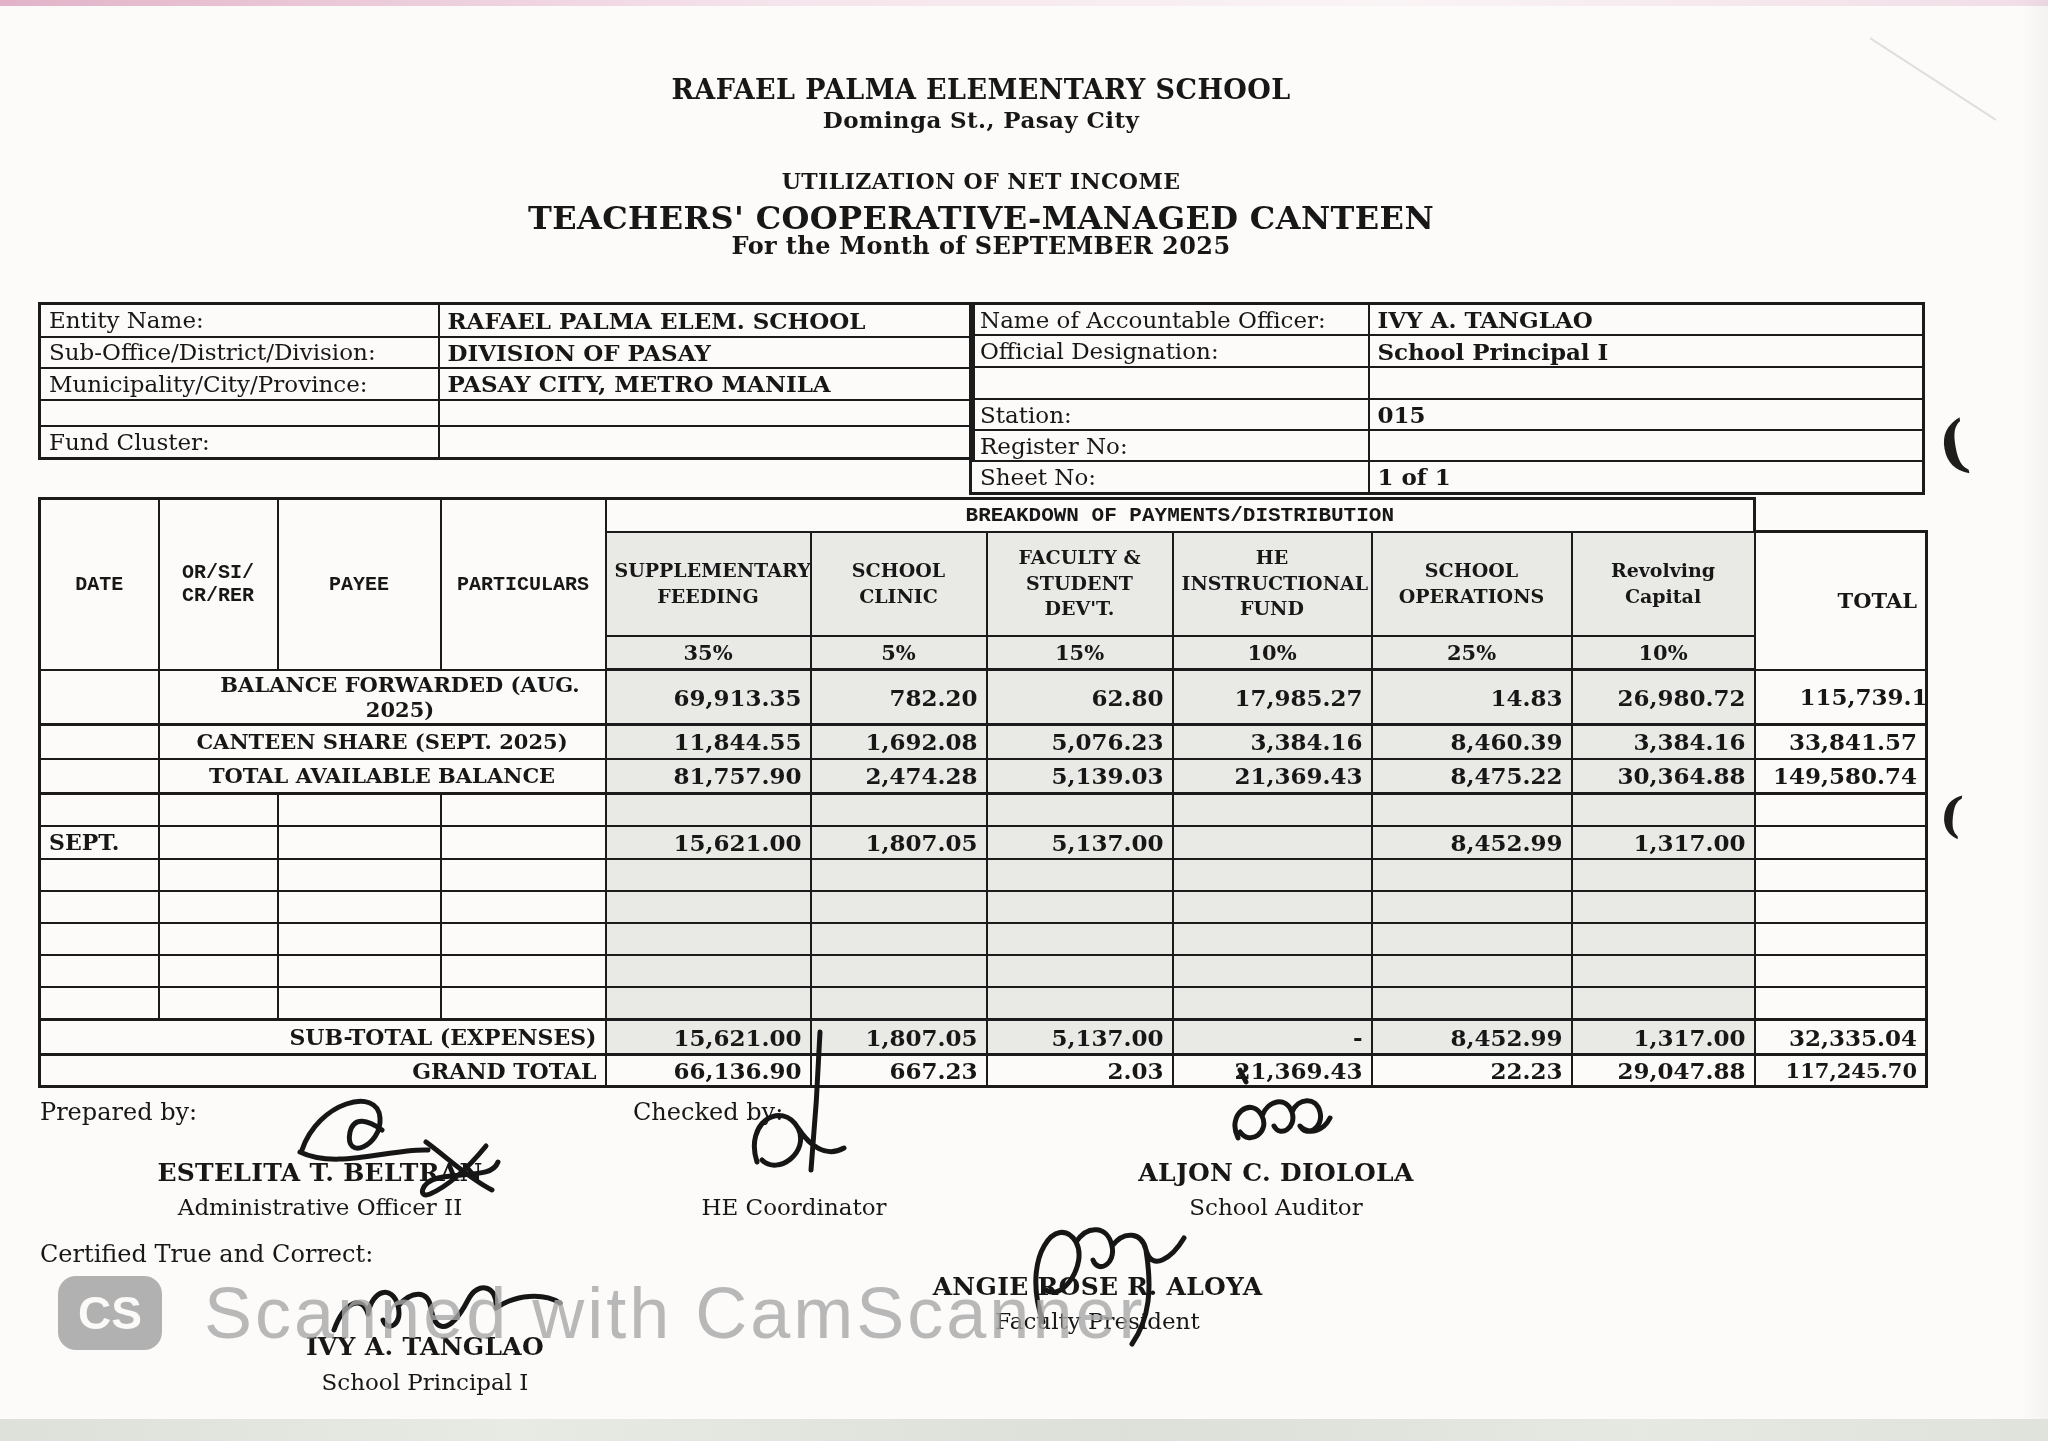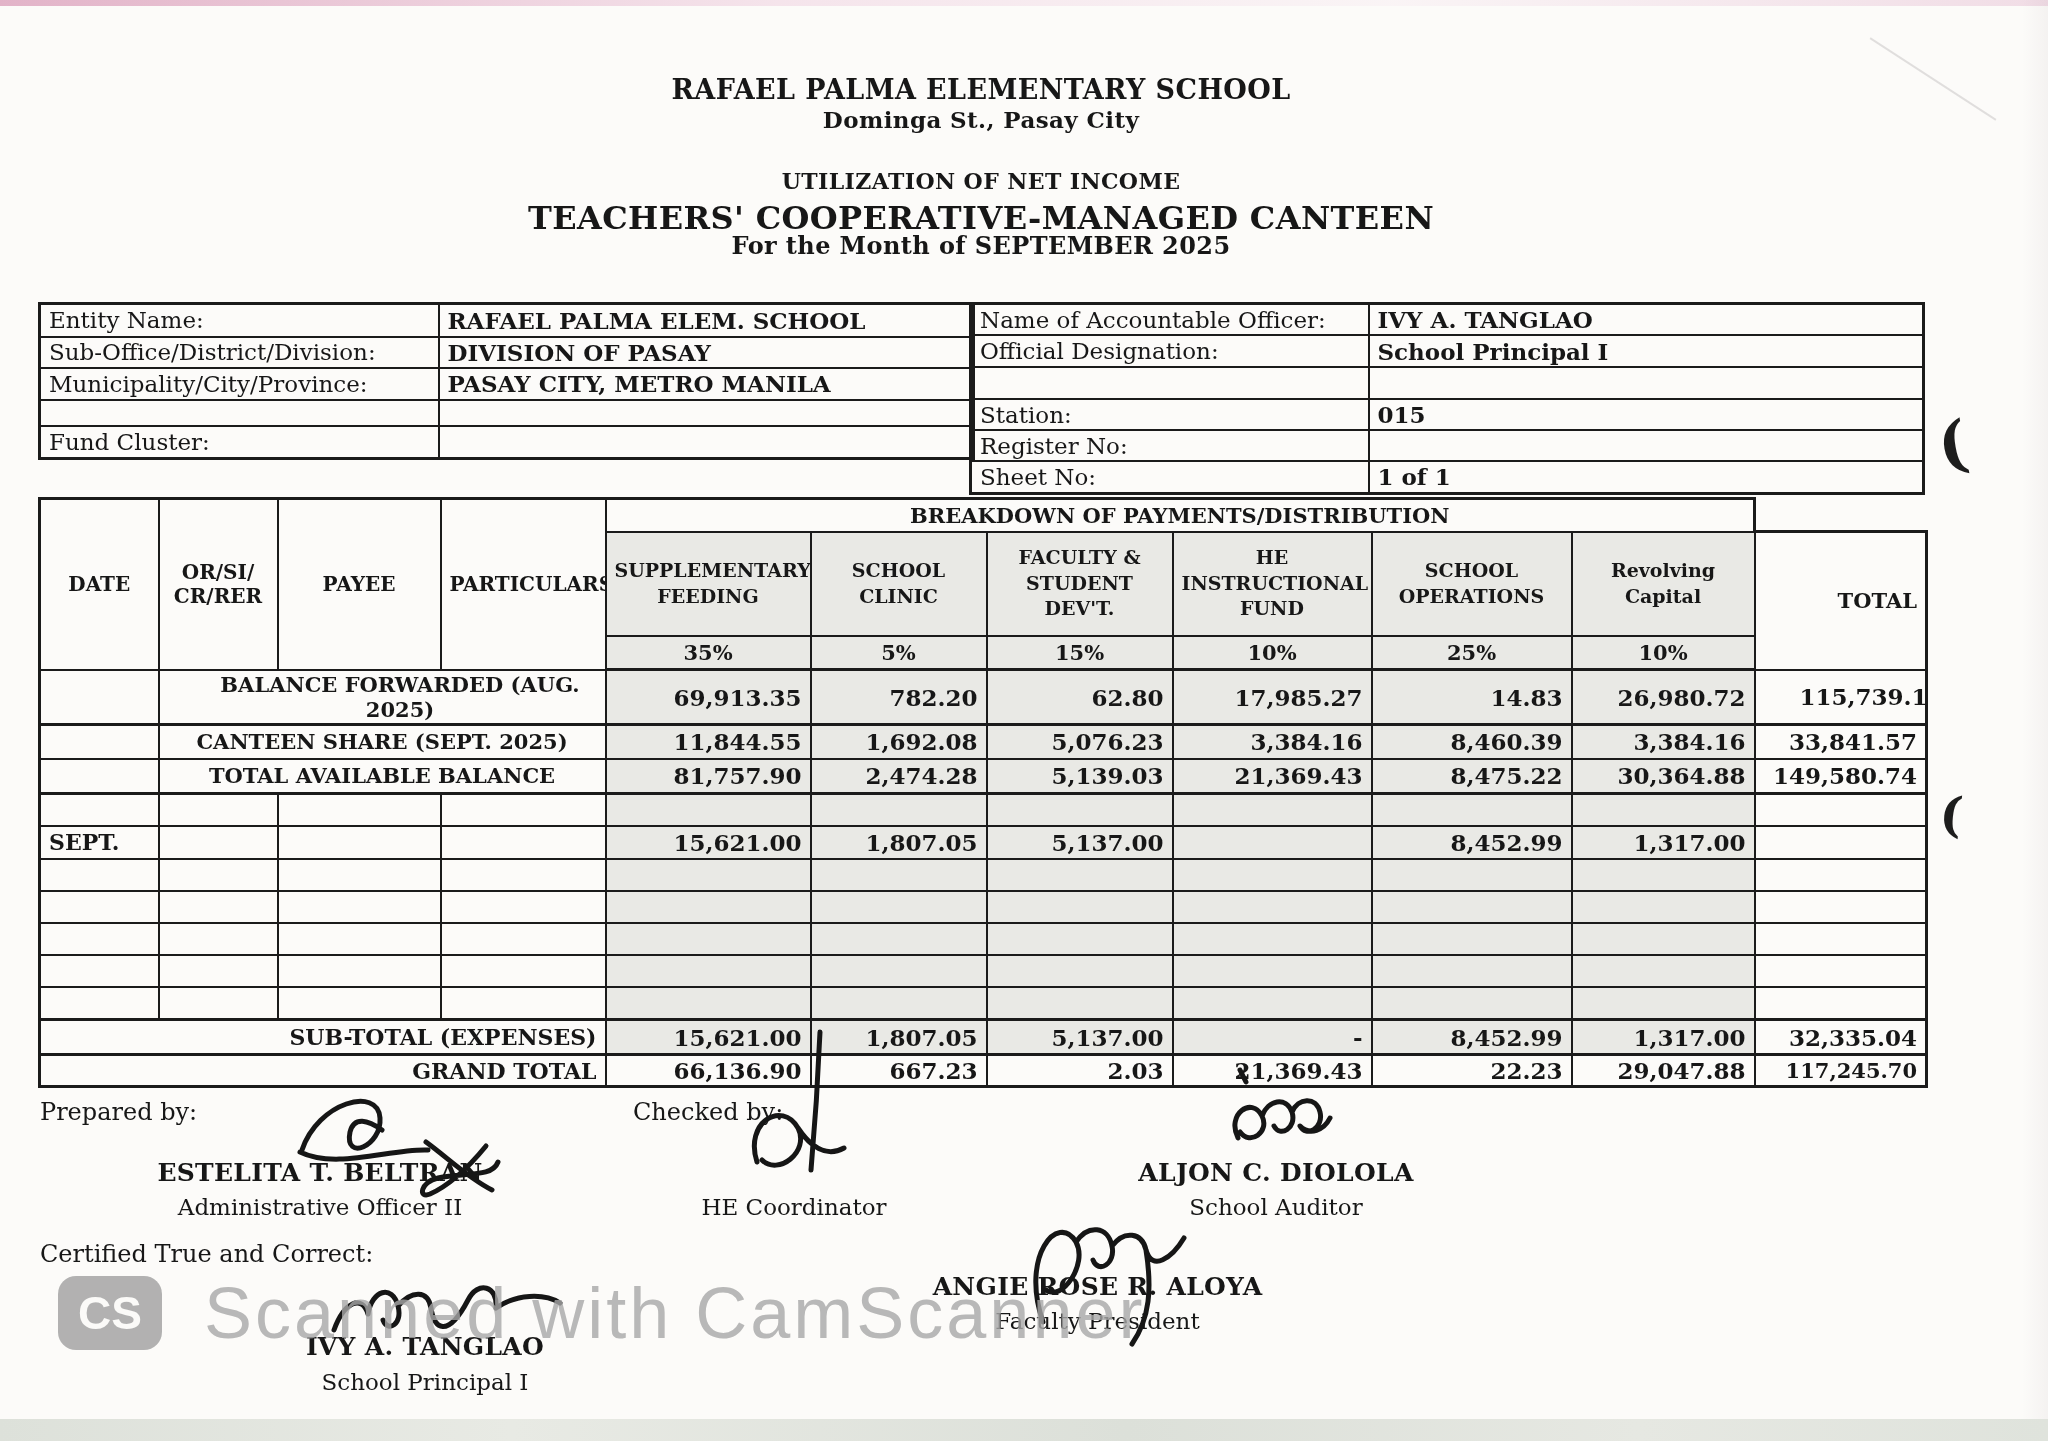--- a/index.html
+++ b/index.html
@@ -38,21 +38,21 @@
   .info-left td,.info-right td{border:2px solid #1b1b1b;padding:1px 8px;font-size:23px;vertical-align:middle;overflow:hidden;white-space:nowrap;}
   .info-left{border:3px solid #1b1b1b;}
   .info-right{border:3px solid #1b1b1b;}
   td.ilabel{font-weight:normal;}
   td.ivalue{font-weight:bold;}
 
   
   .main-table{position:absolute;top:497px;left:38px;width:1887px;}
   .main-table td{border:2px solid #1b1b1b;padding:0 8px;vertical-align:middle;overflow:hidden;}
   .main-table td.first{border-left-width:3px;}
-  .main-table tr.h-a td{border-top-width:3px;}
+  .main-table tr.h-a td{border-top-width:3px;font-family:Liberation Mono, monospace;}
   .main-table td.lastcol{border-right-width:3px;}
   .main-table tr.r-grand td{border-bottom-width:3px;}
   .gray{background:#e9e9e5;}
   .breakdown-title{font-weight:bold;font-size:21px;text-align:center;border-right-width:3px !important;}
   .spacer-cell{border:none !important;background:transparent;}
   .hcell{font-weight:bold;font-size:20px;text-align:center;}
   .colhead{font-weight:bold;font-size:19px;text-align:center;line-height:1.35;padding:0 6px;}
   .total-head{font-weight:bold;font-size:21px;text-align:right;border-top-width:3px !important;}
   .pct{font-weight:bold;font-size:21px;text-align:center;border-bottom-width:3px !important;}
   .rowlabel{font-weight:bold;font-size:21px;text-align:center;}

